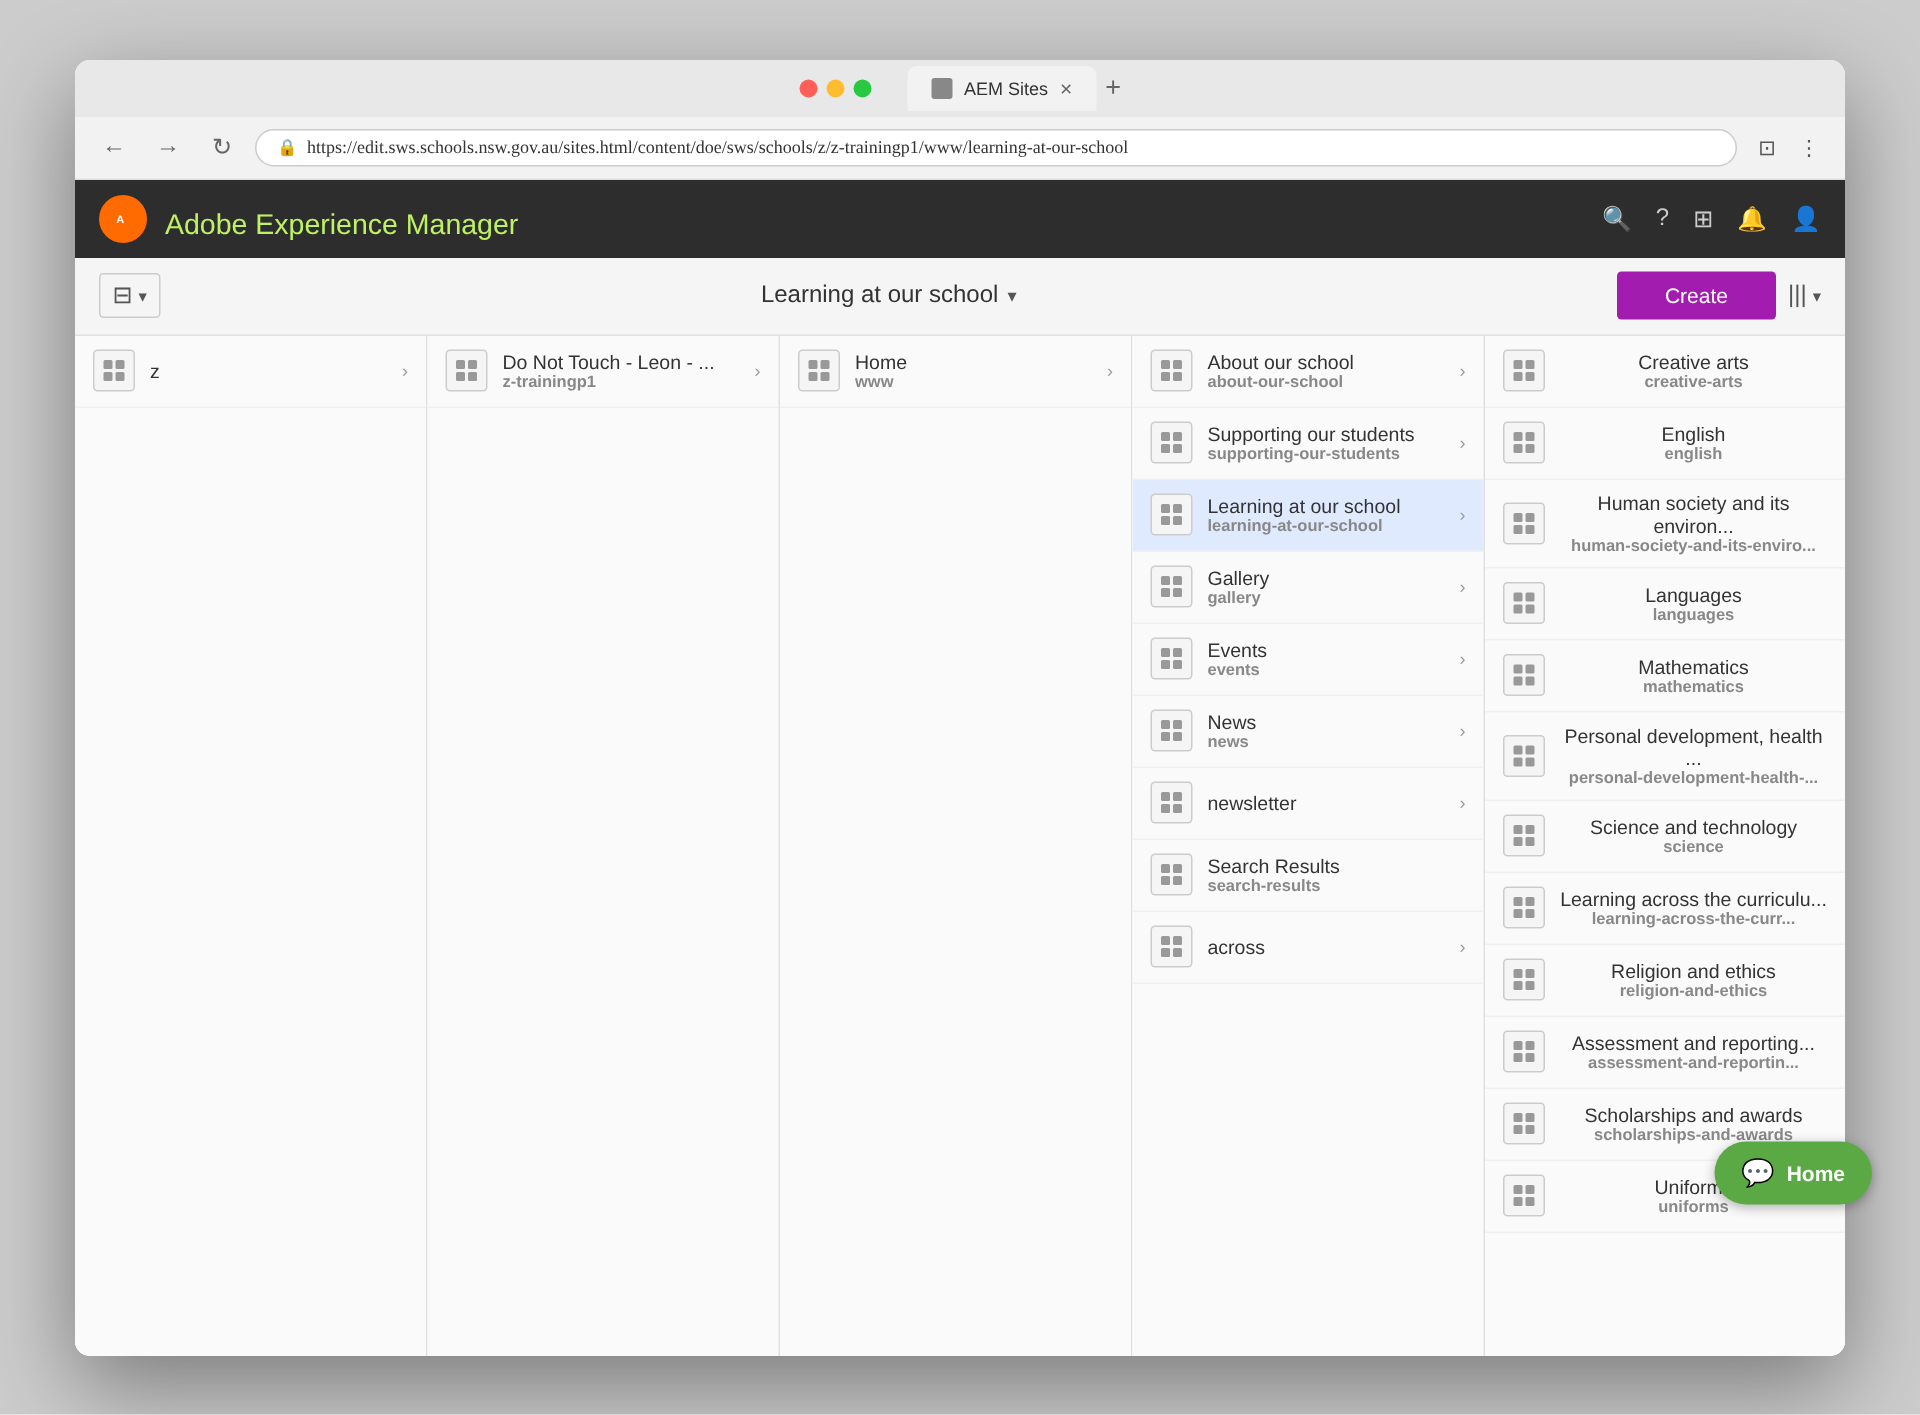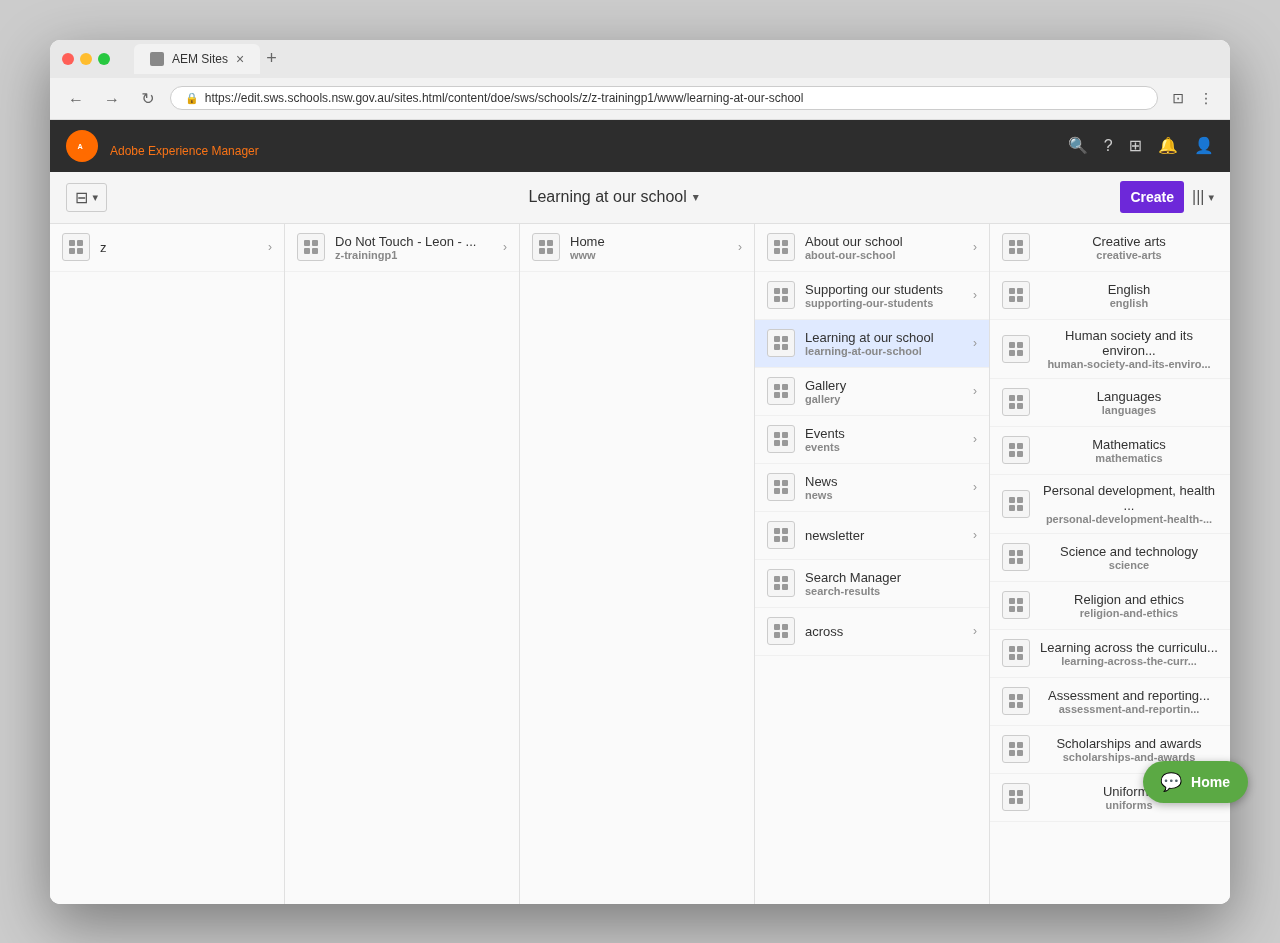--- a/index.html
+++ b/index.html
@@ -1,56 +1,56 @@
 <!DOCTYPE html>
 <html><head>
   <meta charset="utf-8">
   <style>
     * { box-sizing: border-box; margin: 0; padding: 0; }
     body { background: #ccc; font-family: -apple-system, BlinkMacSystemFont, 'Segoe UI', sans-serif; display: flex; justify-content: center; align-items: center; min-height: 100vh; }
 
     .window { width: 1180px; background: #fff; border-radius: 10px; overflow: hidden; box-shadow: 0 20px 60px rgba(0,0,0,0.4); }
 
     
-    .titlebar { background: #e8e8e8; height: 38px; display: flex; align-items: center; padding: 0 12px; gap: 8px; position: relative; }
+    .titlebar { background: #e8e8e8; height: 38px; display: flex; align-items: center; padding: 0 12px; gap: 8px; position: relative; justify-content: center; }
     .traffic-lights { display: flex; gap: 6px; }
     .tl { width: 12px; height: 12px; border-radius: 50%; }
     .tl.close { background: #ff5f57; }
     .tl.minimize { background: #ffbd2e; }
     .tl.maximize { background: #28c840; }
     .tab-bar { display: flex; align-items: center; margin-left: 16px; gap: 0; }
     .tab { background: #d2d2d2; border-radius: 6px 6px 0 0; padding: 6px 16px; font-size: 12px; color: #333; display: flex; align-items: center; gap: 8px; height: 30px; margin-right: 2px; }
     .tab.active { background: #f2f2f2; }
     .tab-icon { width: 14px; height: 14px; background: #888; border-radius: 2px; display: inline-block; }
     .tab-close { font-size: 14px; color: #666; cursor: pointer; }
     .tab-new { background: none; border: none; font-size: 18px; color: #666; cursor: pointer; margin-left: 4px; }
 
     
     .addressbar { background: #f2f2f2; height: 42px; display: flex; align-items: center; padding: 0 12px; gap: 8px; border-bottom: 1px solid #ddd; }
     .nav-btn { background: none; border: none; font-size: 16px; color: #666; cursor: pointer; width: 28px; height: 28px; display: flex; align-items: center; justify-content: center; }
     .nav-btn:disabled { color: #bbb; }
     .url-bar { flex: 1; background: #fff; border: 1px solid #ccc; border-radius: 20px; padding: 4px 14px; font-size: 12px; color: #333; display: flex; align-items: center; gap: 6px; }
     .url-lock { color: #555; font-size: 11px; }
-    .url-text { flex: 1; font-size: 12px; color: #333; }
+    .url-text { flex: 1; font-size: 12px; color: #333; font-family: Liberation Serif, serif; }
     .addr-actions { display: flex; gap: 4px; }
     .addr-icon { width: 24px; height: 24px; display: flex; align-items: center; justify-content: center; font-size: 14px; color: #555; cursor: pointer; }
 
     
     .aem-toolbar { background: #2d2d2d; height: 52px; display: flex; align-items: center; padding: 0 16px; }
     .aem-logo { width: 32px; height: 32px; border-radius: 50%; background: #ff6b00; display: flex; align-items: center; justify-content: center; color: white; font-size: 12px; font-weight: bold; margin-right: 12px; }
-    .aem-title { color: #f97316; font-size: 12px; flex: 1; margin-top: 10px; }
+    .aem-title { color: #bef264; font-size: 19px; flex: 1; margin-top: 10px; }
     .aem-icons { display: flex; gap: 16px; align-items: center; }
     .aem-icon { color: #ccc; font-size: 16px; cursor: pointer; }
 
     
     .sites-toolbar { background: #f5f5f5; height: 52px; display: flex; align-items: center; padding: 0 16px; border-bottom: 1px solid #e0e0e0; }
     .panel-toggle { background: none; border: 1px solid #ccc; border-radius: 3px; padding: 4px 8px; cursor: pointer; font-size: 16px; color: #555; display: flex; align-items: center; gap: 4px; }
     .sites-breadcrumb { flex: 1; text-align: center; font-size: 16px; color: #333; font-weight: 400; display: flex; align-items: center; justify-content: center; gap: 6px; }
     .breadcrumb-chevron { color: #555; font-size: 12px; }
-    .create-btn { background: #6d28d9; color: #fff; border: none; border-radius: 3px; padding: 8px 10px; font-size: 14px; cursor: pointer; font-weight: 700; }
+    .create-btn { background: #a21caf; color: #fff; border: none; border-radius: 3px; padding: 8px 32px; font-size: 14px; cursor: pointer; font-weight: 400; }
     .view-toggle { display: flex; align-items: center; gap: 4px; margin-left: 8px; color: #555; font-size: 16px; cursor: pointer; }
 
     
     .column-browser { display: flex; height: 680px; background: #fff; overflow: hidden; }
     .column { min-width: 235px; border-right: 1px solid #e0e0e0; overflow-y: auto; background: #fafafa; }
     .column:last-child { border-right: none; flex: 1; text-align: center; }
     .col-item { display: flex; align-items: center; padding: 8px 12px; cursor: pointer; border-bottom: 1px solid #f0f0f0; min-height: 48px; gap: 10px; }
     .col-item.selected { background: #e0eaff; }
     .item-icon { width: 28px; height: 28px; border: 1px solid #ccc; border-radius: 3px; display: flex; align-items: center; justify-content: center; background: #f5f5f5; flex-shrink: 0; }
     .item-text { flex: 1; }
@@ -301,21 +301,21 @@
       <div class="col-item">
         <div class="item-icon">
           <div class="page-icon">
               <span></span>
               <span></span>
               <span></span>
               <span></span>
             </div>
         </div>
         <div class="item-text">
-          <div class="item-name">Search Manager</div>
+          <div class="item-name">Search Results</div>
           <div class="item-slug">search-results</div>
         </div>
       </div>
       <div class="col-item">
         <div class="item-icon">
           <div class="page-icon">
               <span></span>
               <span></span>
               <span></span>
               <span></span>
@@ -430,36 +430,36 @@
       <div class="col-item">
         <div class="item-icon">
           <div class="page-icon">
               <span></span>
               <span></span>
               <span></span>
               <span></span>
             </div>
         </div>
         <div class="item-text">
+          <div class="item-name">Learning across the curriculu...</div>
+          <div class="item-slug">learning-across-the-curr...</div>
+        </div>
+      </div>
+      <div class="col-item">
+        <div class="item-icon">
+          <div class="page-icon">
+              <span></span>
+              <span></span>
+              <span></span>
+              <span></span>
+            </div>
+        </div>
+        <div class="item-text">
           <div class="item-name">Religion and ethics</div>
           <div class="item-slug">religion-and-ethics</div>
-        </div>
-      </div>
-      <div class="col-item">
-        <div class="item-icon">
-          <div class="page-icon">
-              <span></span>
-              <span></span>
-              <span></span>
-              <span></span>
-            </div>
-        </div>
-        <div class="item-text">
-          <div class="item-name">Learning across the curriculu...</div>
-          <div class="item-slug">learning-across-the-curr...</div>
         </div>
       </div>
       <div class="col-item">
         <div class="item-icon">
           <div class="page-icon">
               <span></span>
               <span></span>
               <span></span>
               <span></span>
             </div>

